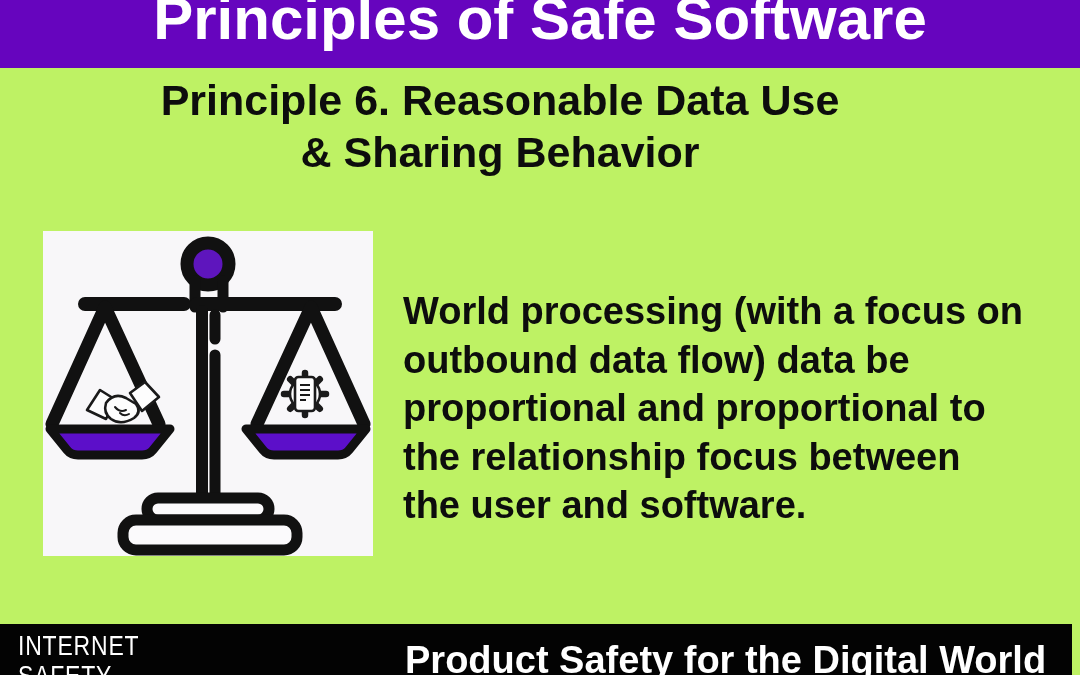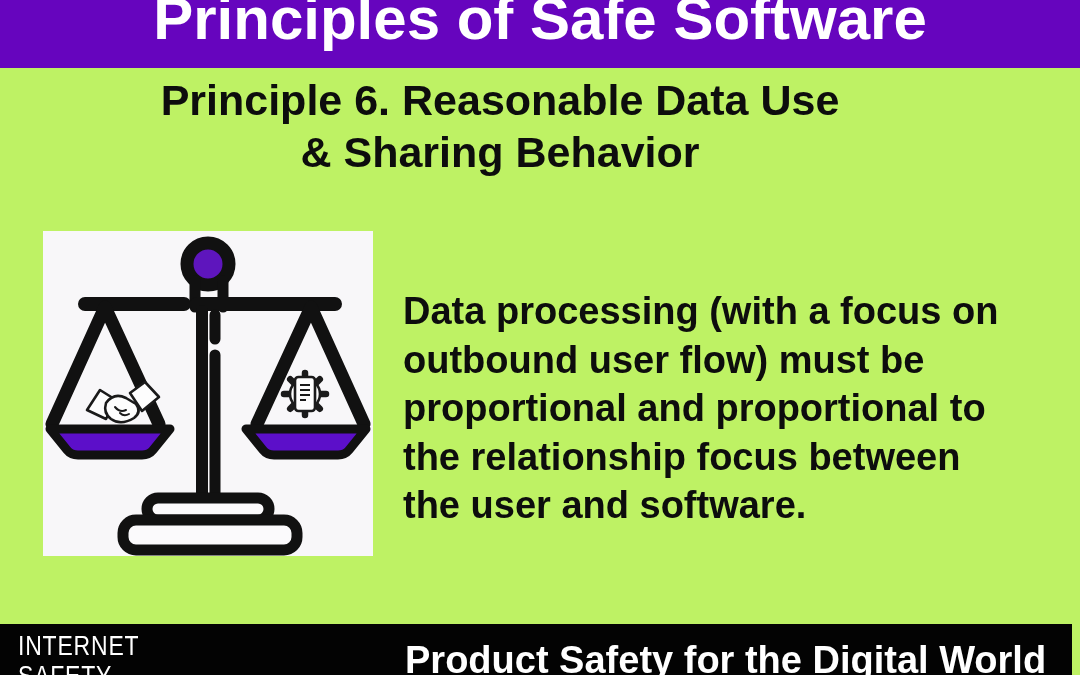--- a/index.html
+++ b/index.html
@@ -112,22 +112,22 @@
                    M251.4 152.4 l-4.2 -4.2 M272.6 152.4 l4.2 -4.2"></path>
         </g>
         <circle cx="262" cy="163" r="15" fill="#FDFDFD" stroke="#1A1A1A" stroke-width="2.6"></circle>
         <rect x="252" y="146" width="20" height="34" rx="3.5" fill="#FDFDFD" stroke="#1A1A1A" stroke-width="2.6"></rect>
         <path d="M257 154 h10 M257 159 h10 M257 164 h10 M257 169 h6" stroke="#1A1A1A" stroke-width="2" fill="none"></path>
       </g>
     </svg>
   </figure>
 
   <div class="desc">
-    <div>Data processing (with a focus on</div>
-    <div>outbound user flow) must be</div>
+    <div>World processing (with a focus on</div>
+    <div>outbound data flow) data be</div>
     <div>proportional and proportional to</div>
     <div>the relationship focus between</div>
     <div>the user and software.</div>
   </div>
 
   <footer class="footer">
     <div class="logo">
       <div>INTERNET</div>
       <div>SAFETY</div>
     </div>

